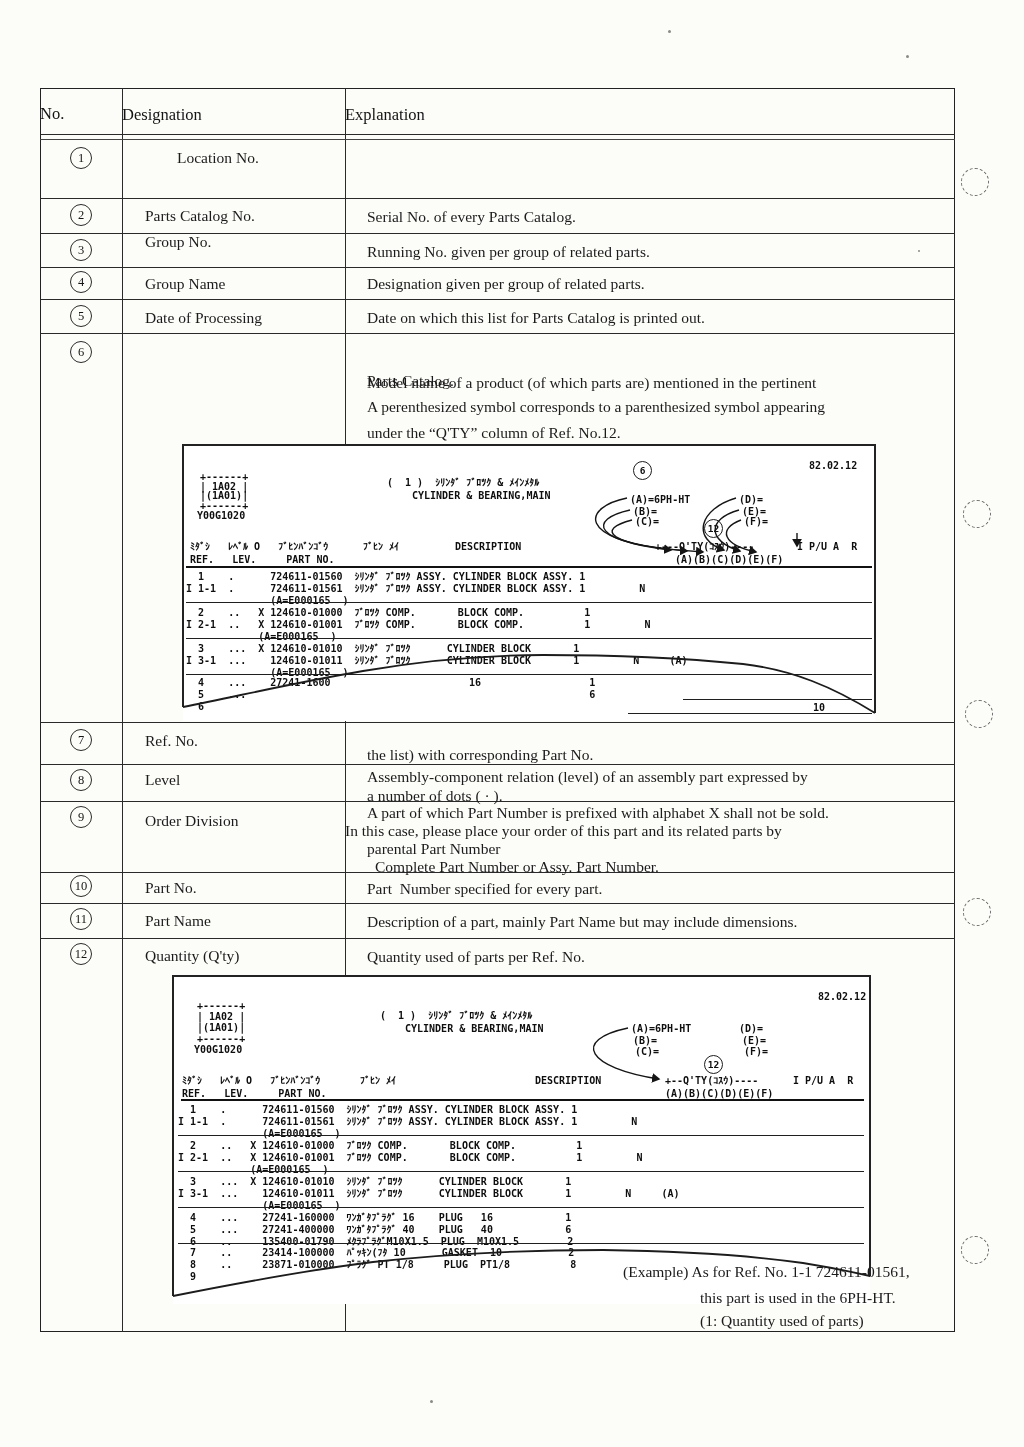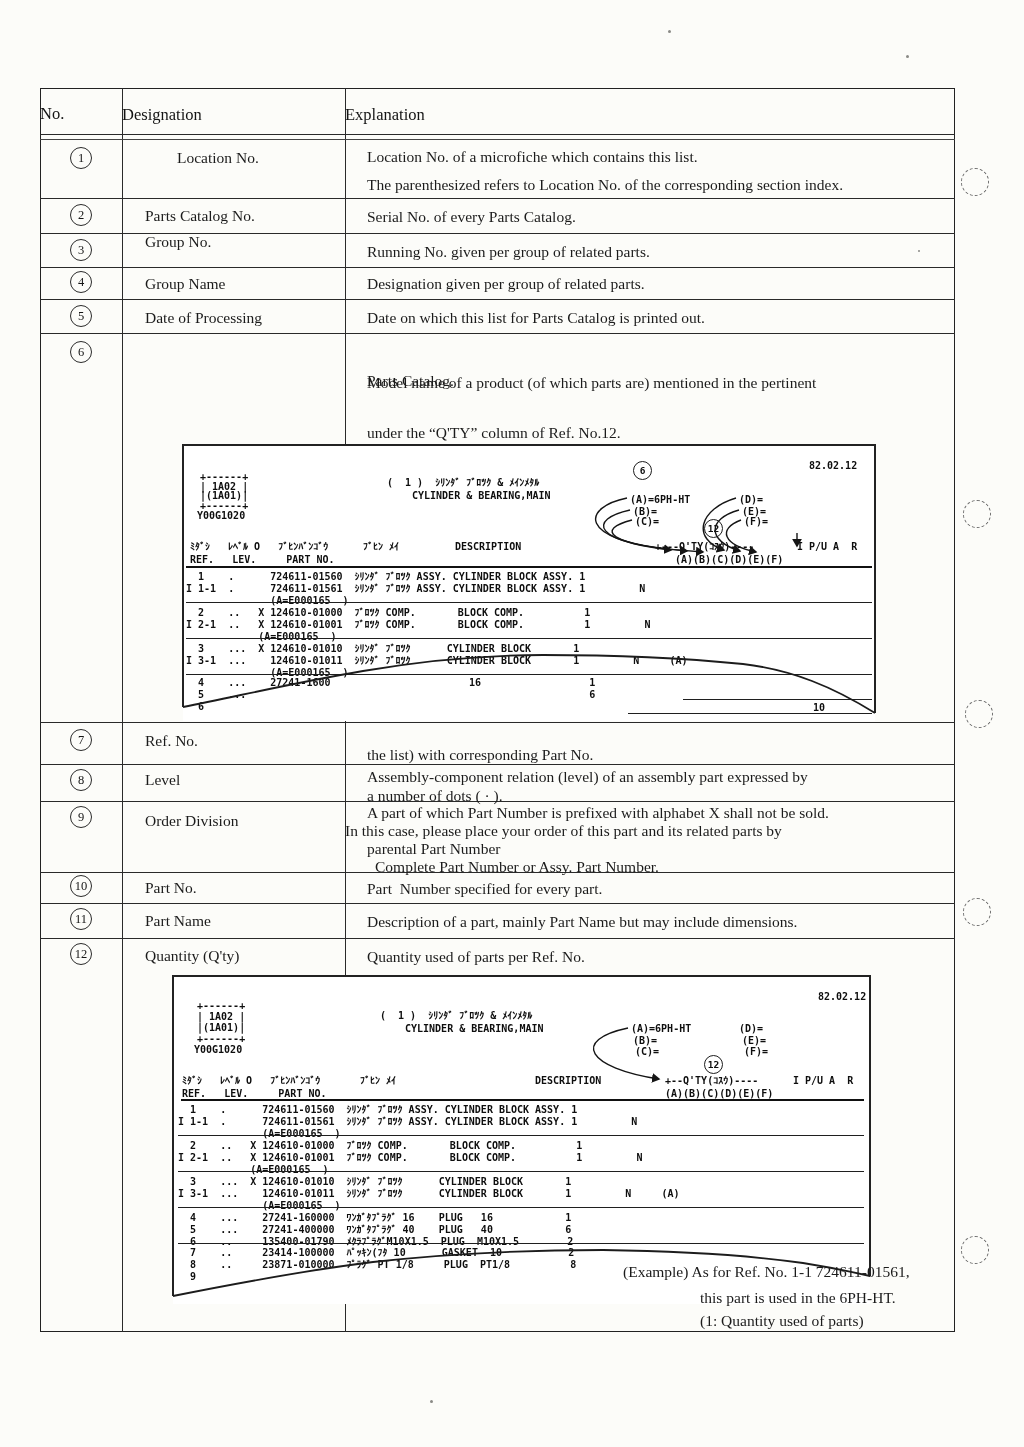--- a/index.html
+++ b/index.html
@@ -69,28 +69,27 @@
   <div class="ser" style="left:145px;top:232px;">Group No.</div>
   <div class="ser" style="left:145px;top:274px;">Group Name</div>
   <div class="ser" style="left:145px;top:308px;">Date of Processing</div>
   <div class="ser" style="left:145px;top:731px;">Ref. No.</div>
   <div class="ser" style="left:145px;top:770px;">Level</div>
   <div class="ser" style="left:145px;top:811px;">Order Division</div>
   <div class="ser" style="left:145px;top:878px;">Part No.</div>
   <div class="ser" style="left:145px;top:911px;">Part Name</div>
   <div class="ser" style="left:145px;top:946px;">Quantity (Q'ty)</div>
 
-  <div class="ser" style="left:367px;top:147px;">Location No. of a microfiche which contains this list.</div>
-  <div class="ser" style="left:367px;top:175px;">The parenthesized refers to Location No. of the corresponding section index.</div>
   <div class="ser" style="left:367px;top:207px;">Serial No. of every Parts Catalog.</div>
   <div class="ser" style="left:367px;top:242px;">Running No. given per group of related parts.</div>
   <div class="ser" style="left:367px;top:274px;">Designation given per group of related parts.</div>
   <div class="ser" style="left:367px;top:308px;">Date on which this list for Parts Catalog is printed out.</div>
   <div class="ser" style="left:367px;top:345px;margin-top:28px;">Model name of a product (of which parts are) mentioned in the pertinent</div>
   <div class="ser" style="left:367px;top:371px;">Parts Catalog.</div>
+  <div class="ser" style="left:367px;top:397px;">A perenthesized symbol corresponds to a parenthesized symbol appearing</div>
   <div class="ser" style="left:367px;top:423px;">under the “Q'TY” column of Ref. No.12.</div>
   <div class="ser" style="left:367px;top:745px;">the list) with corresponding Part No.</div>
   <div class="ser" style="left:367px;top:767px;">Assembly-component relation (level) of an assembly part expressed by</div>
   <div class="ser" style="left:367px;top:786px;">a number of dots ( · ).</div>
   <div class="ser" style="left:367px;top:803px;">A part of which Part Number is prefixed with alphabet X shall not be sold.</div>
   <div class="ser" style="left:345px;top:821px;">In this case, please place your order of this part and its related parts by</div>
   <div class="ser" style="left:367px;top:839px;">parental Part Number</div>
   <div class="ser" style="left:367px;top:857px;margin-left:8px;">Complete Part Number or Assy. Part Number.</div>
   <div class="ser" style="left:367px;top:879px;">Part  Number specified for every part.</div>
   <div class="ser" style="left:367px;top:912px;">Description of a part, mainly Part Name but may include dimensions.</div>

